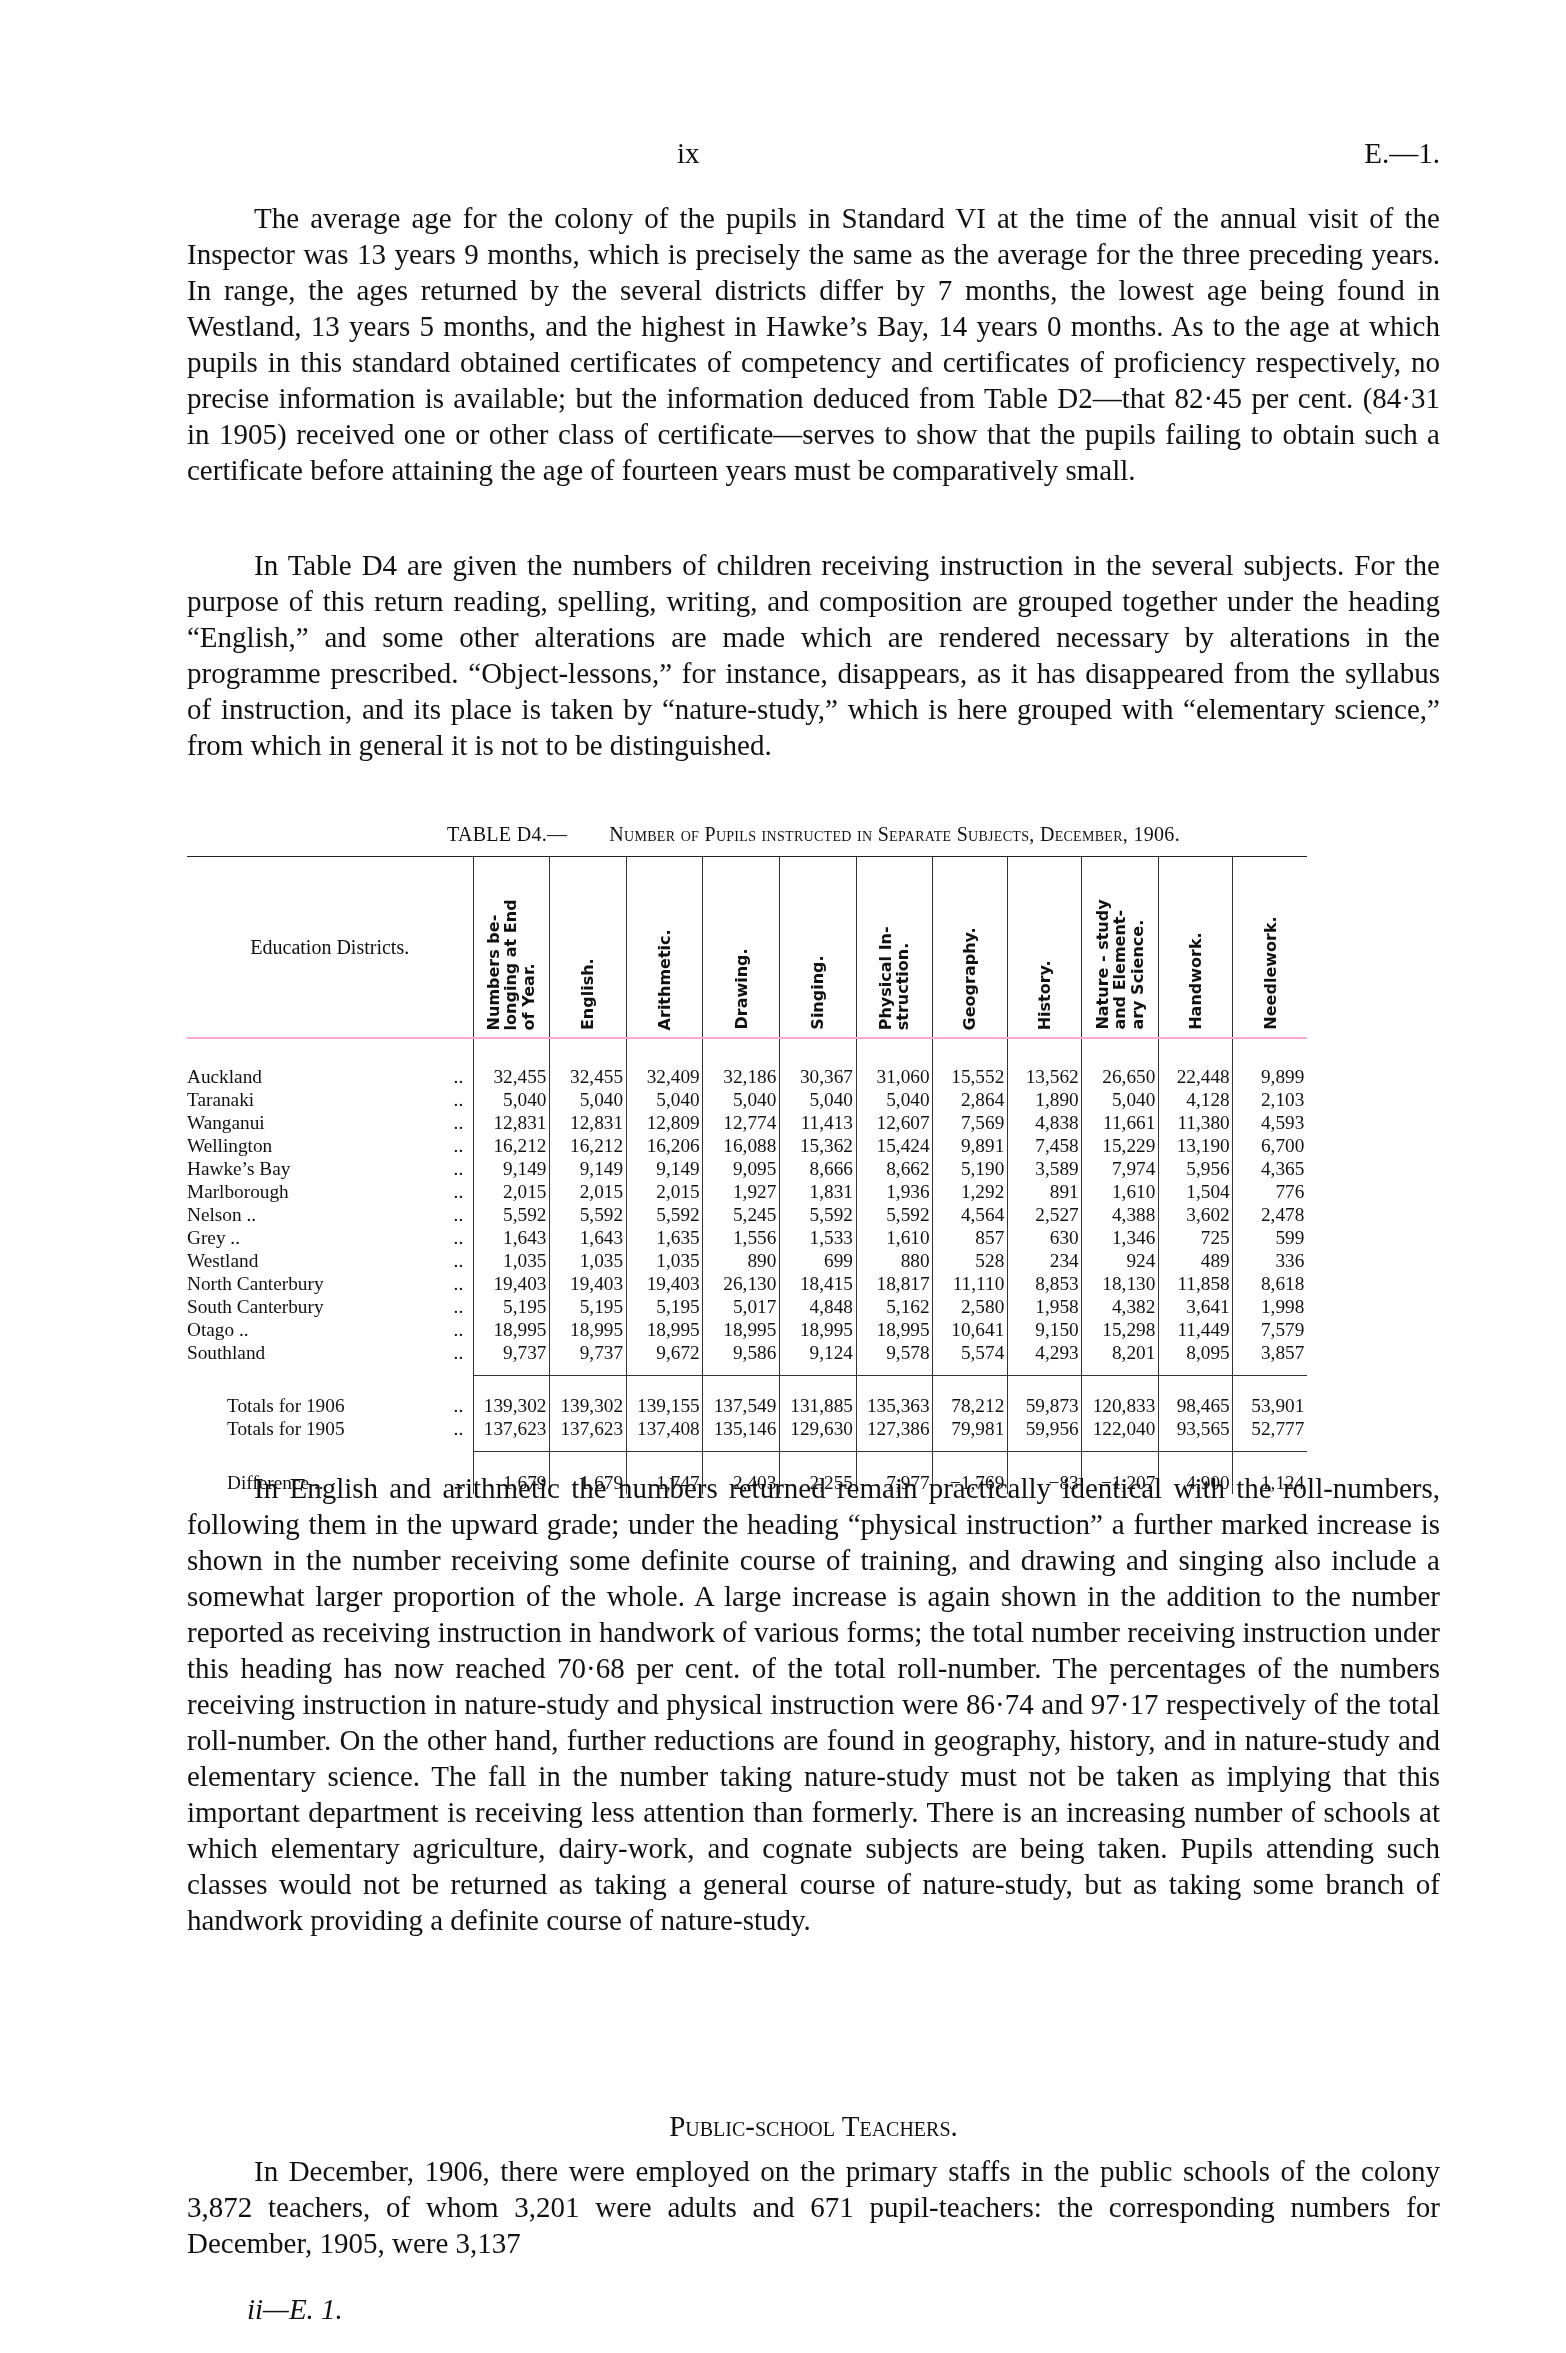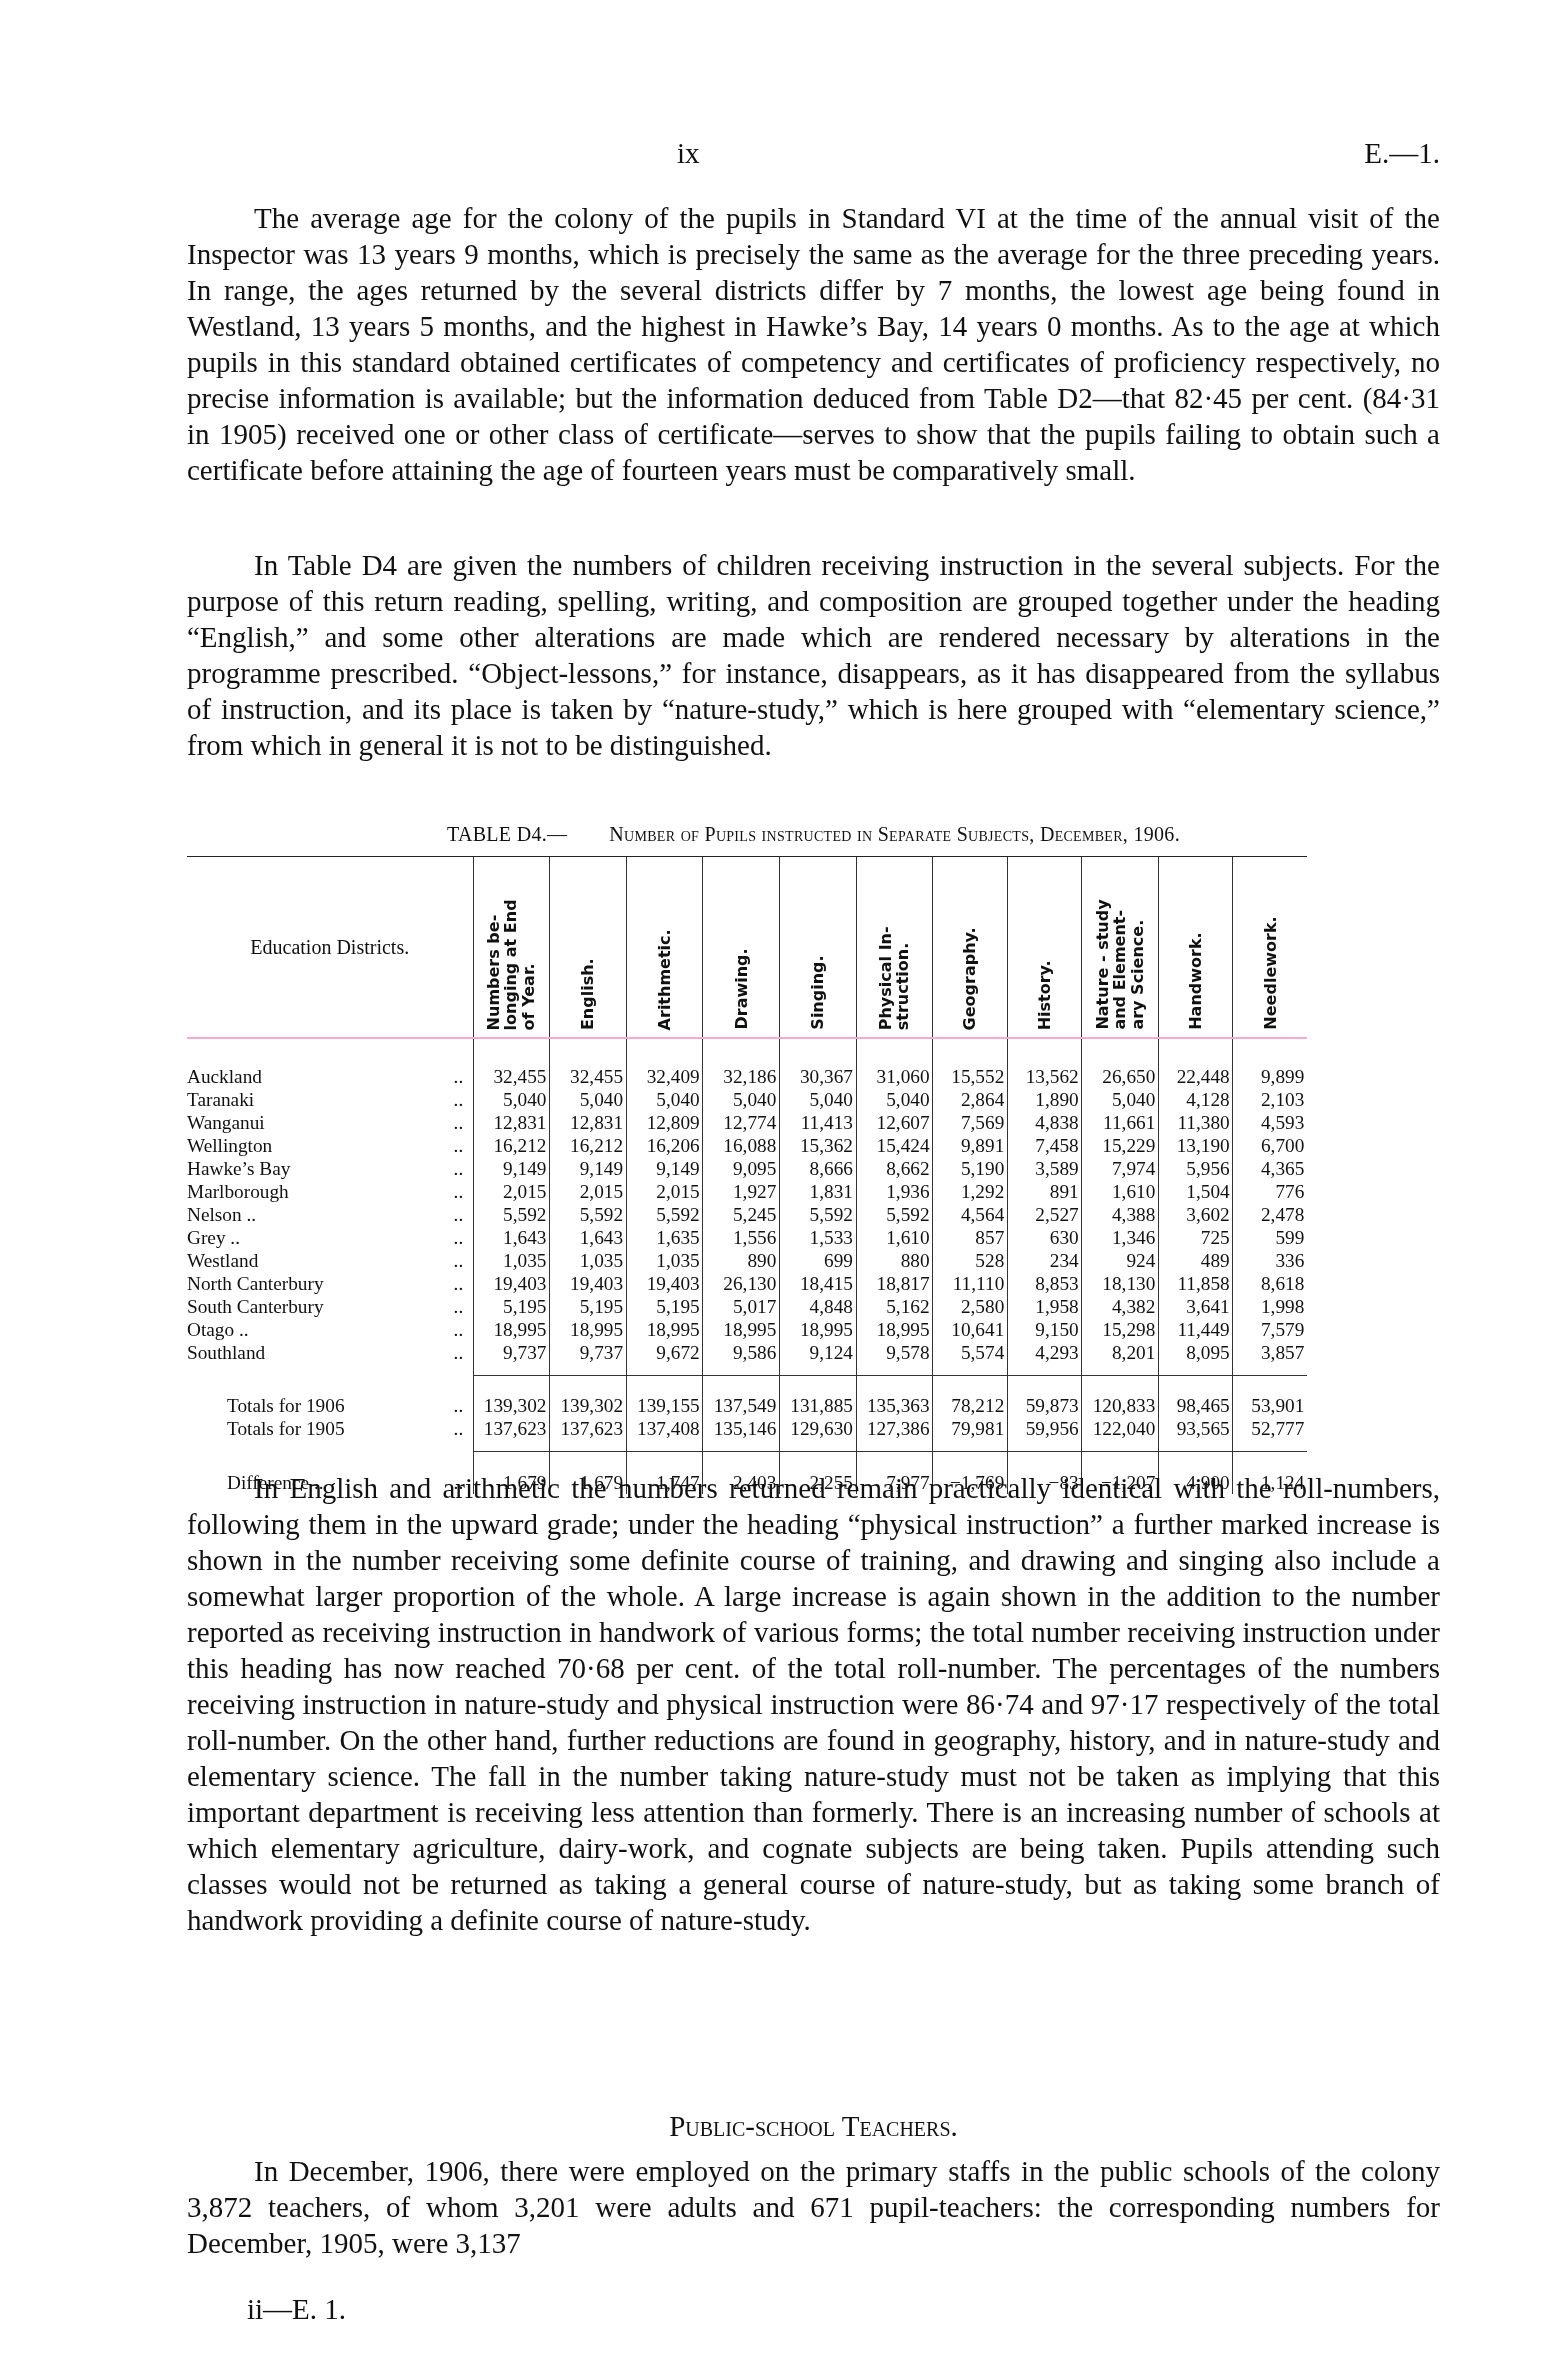--- a/index.html
+++ b/index.html
@@ -26,21 +26,21 @@
   table.d4 td { border-left: 0.7px solid #333; text-align: right; padding: 0 2.7px 0 0; white-space: nowrap; width: 76px; }
   table.d4 td.name { border-left: none; text-align: left; padding-left: 0; width: 280px; position: relative; }
   table.d4 td.name .dots { position: absolute; right: 9.3px; }
   table.d4 tr.gap td { height: 18.7px; }
   table.d4 tr.rule td { height: 10.7px; border-bottom: 1.3px solid #333; }
   table.d4 tr.rule td.name { border-bottom: none; }
   table.d4 tr.first td { padding-top: 26px; }
   table.d4 td.indent { padding-left: 40px; }
   .section-head { position: absolute; top: 2110px; left: 0; width: 1253px; text-align: center;
                   font-size: 29px; font-variant: small-caps; }
-  .footer { position: absolute; top: 2293px; left: 60px; font-size: 29px; }
+  .footer { position: absolute; top: 2293px; left: 60px; font-size: 29px; font-style: italic; }
 </style>
 </head>
 <body>
 
 <div class="page">
 
   <div class="header">
     <span class="pnum">ix</span>
     <span class="ref">E.—1.</span>
   </div>

